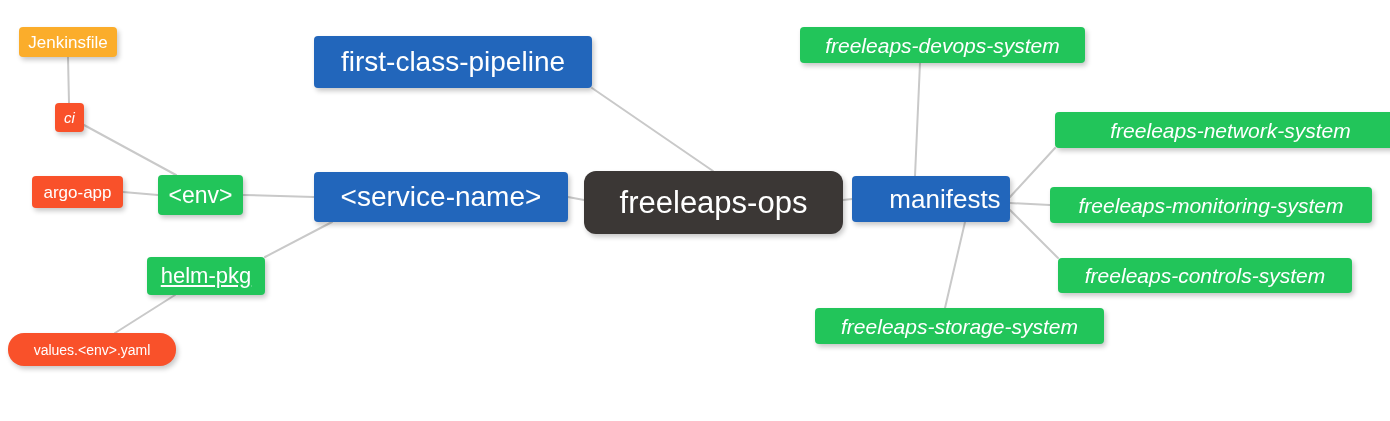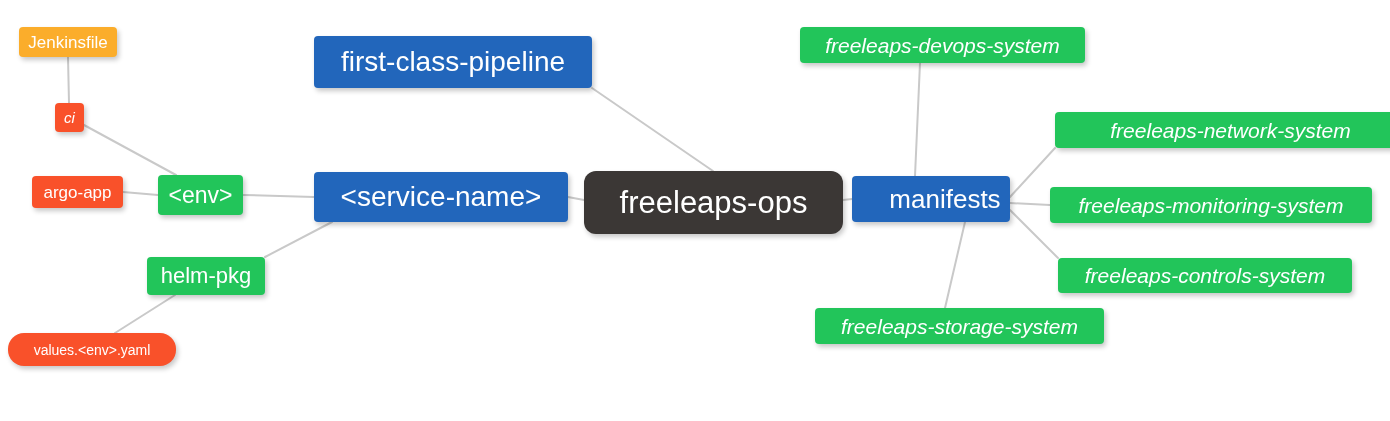--- a/index.html
+++ b/index.html
@@ -65,20 +65,21 @@
   }
   .lvl2-green {
     font-size: 21px;
     font-style: italic;
   }
   .lvl-env {
     font-size: 23px;
   }
   .lvl-helm {
     font-size: 22px;
+    text-decoration: underline;
   }
   .lvl-small {
     font-size: 17px;
   }
   .lvl-tiny {
     font-size: 14px;
     border-radius: 16px;
   }
   .lvl-ci {
     font-size: 15px;

